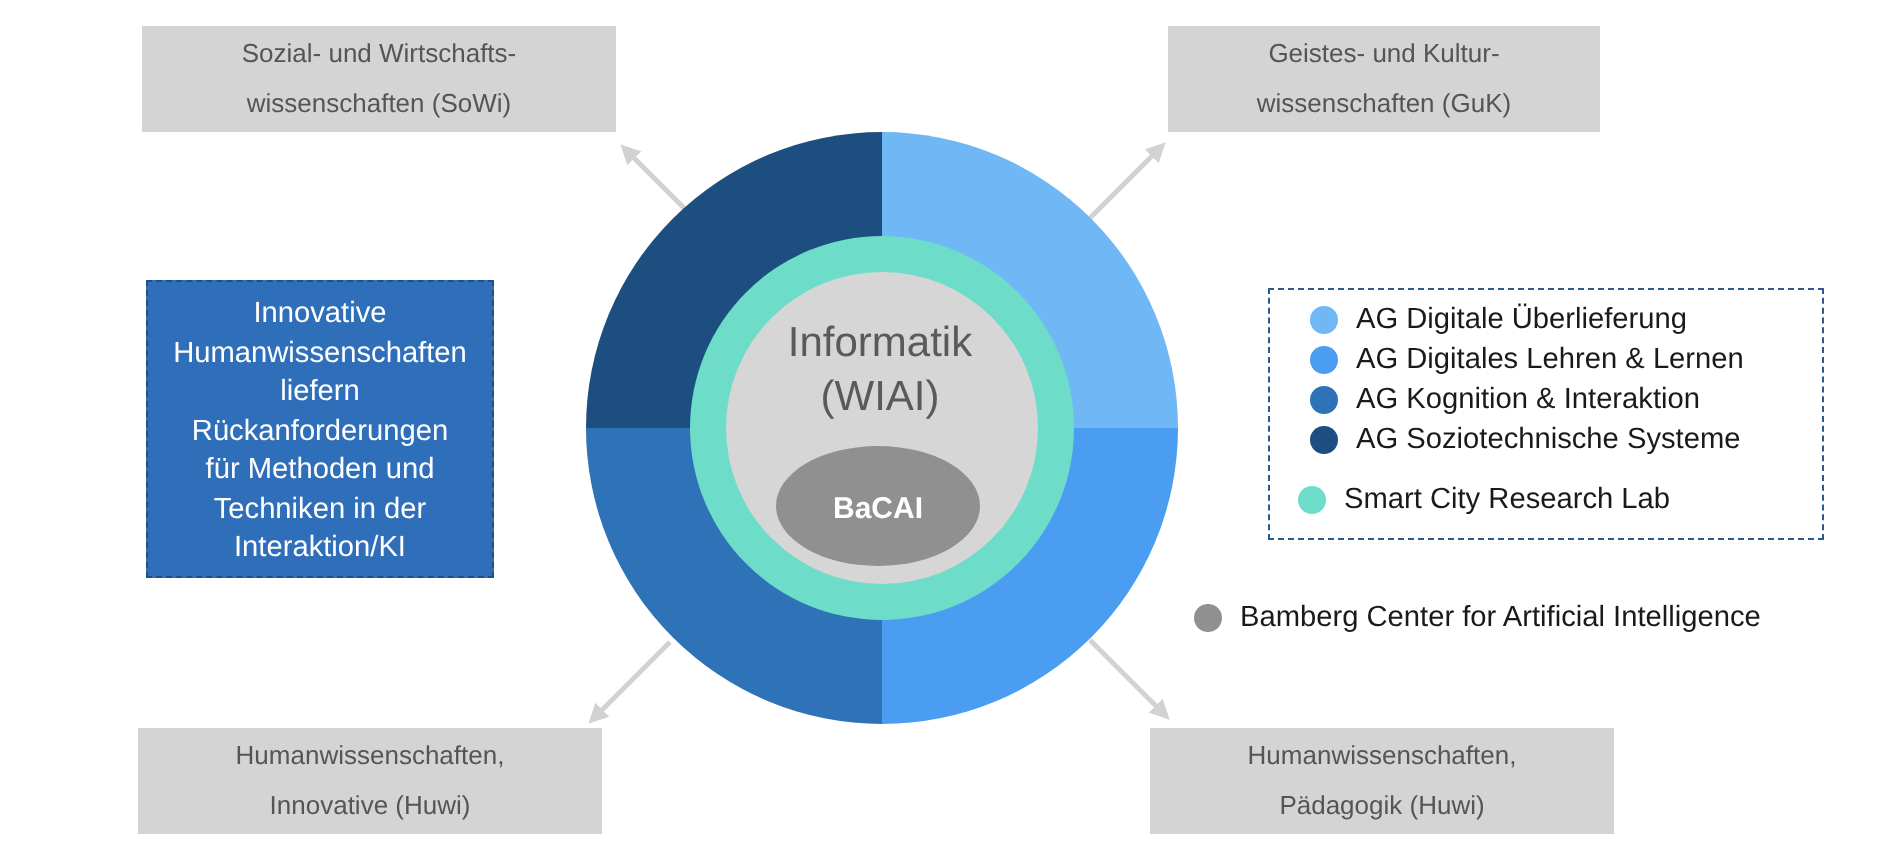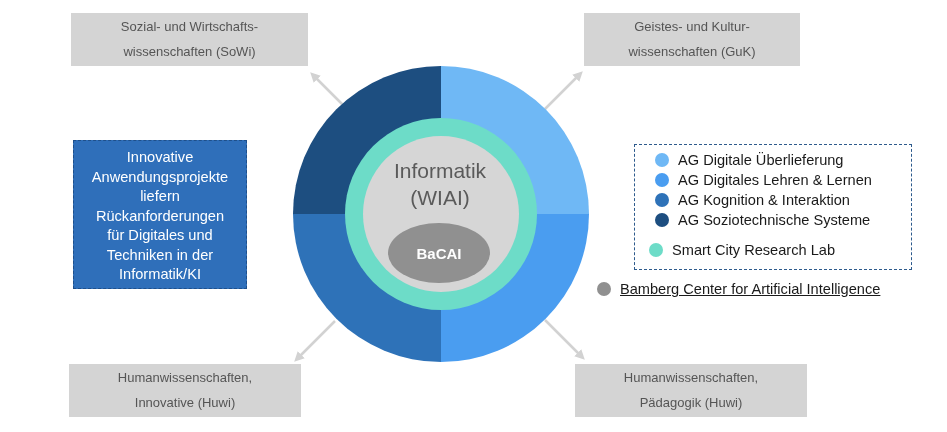--- a/index.html
+++ b/index.html
@@ -25,22 +25,22 @@
   #info-box div { white-space: nowrap; }
 
   #legend-box {
     position: absolute; left: 634px; top: 144px; width: 278px; height: 126px;
     border: 1.5px dashed #2d5a8c; box-sizing: border-box; background: #ffffff;
   }
   .legend-row { position: absolute; display: flex; align-items: center;
                 font-size: 14.6px; color: #1a1a1a; white-space: nowrap; }
   .dot { width: 14px; height: 14px; border-radius: 50%; display: inline-block; margin-right: 9px; }
 
-  #bacai-legend { position: absolute; left: 597px; top: 281px; display: flex; align-items: center;
-                  font-size: 14.6px; color: #1a1a1a; white-space: nowrap; text-decoration: underline; }
+  #bacai-legend { position: absolute; left: 597px; top: 301px; display: flex; align-items: center;
+                  font-size: 14.6px; color: #1a1a1a; white-space: nowrap; }
 
   svg#diagram { position: absolute; left: 0; top: 0; }
   .svg-text-main { font-family: "Liberation Sans", sans-serif; font-size: 21px; fill: #5a5a5a; }
   .svg-text-bacai { font-family: "Liberation Sans", sans-serif; font-size: 15px; font-weight: bold; fill: #ffffff; }
 </style>
 </head>
 <body>
 
 <svg id="diagram" width="947" height="432" viewBox="0 0 947 432">
   <defs>
@@ -82,26 +82,26 @@
   <div>Humanwissenschaften,</div>
   <div><span>Innovative </span><b>(Huwi)</b></div>
 </div>
 <div class="corner-label" id="lbl-paed" style="background: rgb(212, 212, 212);">
   <div>Humanwissenschaften,</div>
   <div><span>Pädagogik </span><b>(Huwi)</b></div>
 </div>
 
 <div id="info-box" style="background: rgb(47, 111, 186);">
   <div>Innovative</div>
-  <div>Anwendungsprojekte</div>
+  <div>Humanwissenschaften</div>
   <div>liefern</div>
   <div>Rückanforderungen</div>
-  <div>für Digitales und</div>
+  <div>für Methoden und</div>
   <div>Techniken in der</div>
-  <div>Informatik/KI</div>
+  <div>Interaktion/KI</div>
 </div>
 
 <div id="legend-box">
   <div class="legend-row" style="left:20px; top:27px;">
     <span class="dot legend-dot" style="background: rgb(74, 157, 240);"></span>
     <span>AG Digitales Lehren &amp; Lernen</span>
   </div>
   <div class="legend-row" style="left:20px; top:7px;">
     <span class="dot legend-dot" style="background: rgb(111, 184, 245);"></span>
     <span>AG Digitale Überlieferung</span>

